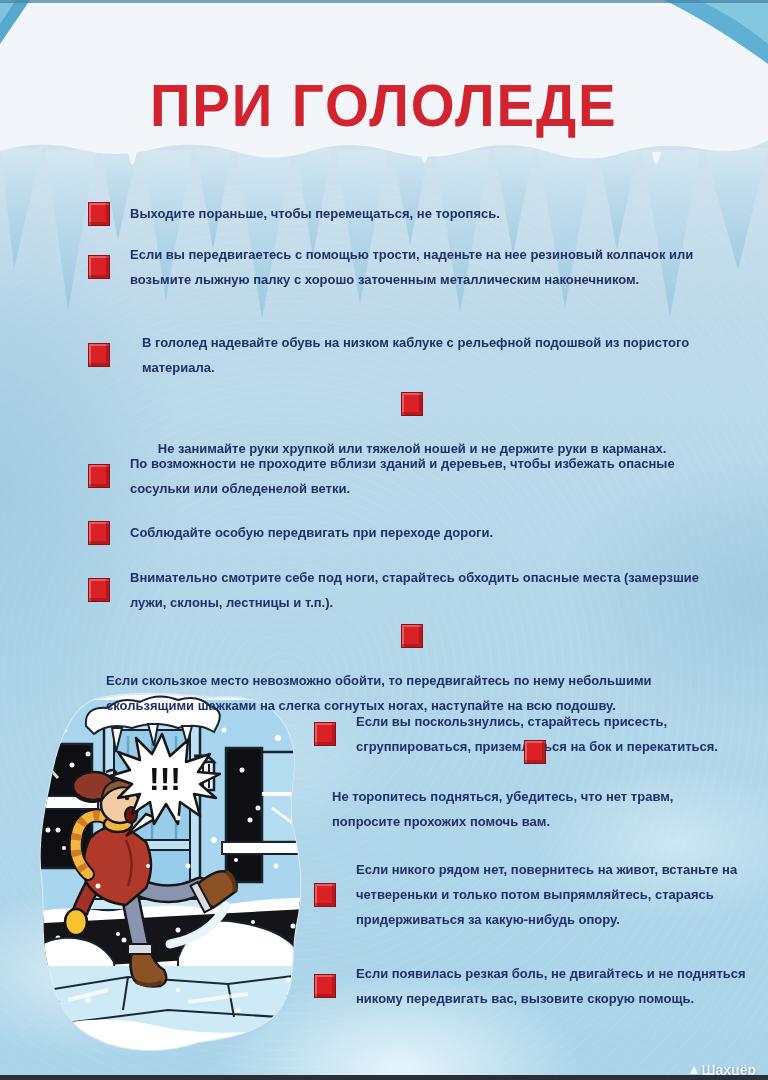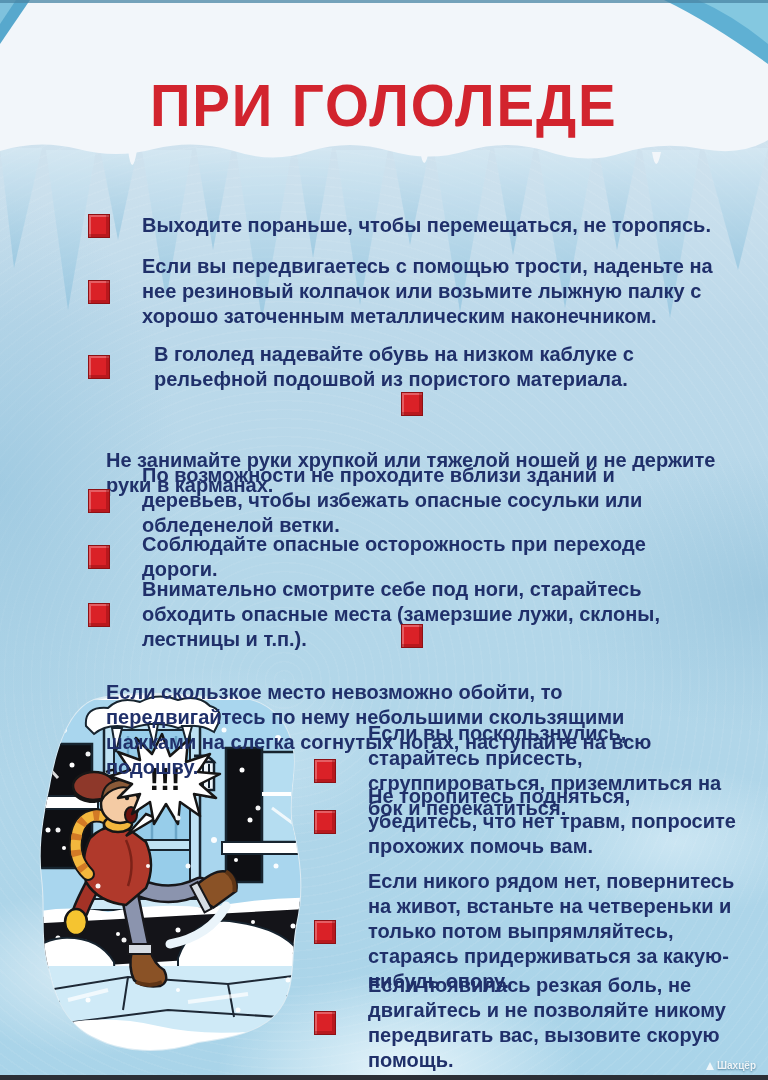--- a/index.html
+++ b/index.html
@@ -26,36 +26,36 @@
 
   .title{position:absolute;left:0;width:768px;text-align:center;margin:0;z-index:2;
          color:var(--title-red,#d2242e);font-weight:bold;line-height:1;}
   .title .tscale{display:inline-block;transform-origin:50% 0;}
   .title1{top:40px;font-size:52px;}
   .title1 .tscale{transform:scaleX(.86);letter-spacing:1px;}
   .title2{top:76px;font-size:60px;}
   .title2 .tscale{transform:scaleX(.94);letter-spacing:2px;}
 
   .tip{position:absolute;display:flex;align-items:center;gap:16px;z-index:2;}
-  .tip p{margin:16px;font-size:20px;line-height:25px;font-weight:bold;color:var(--text-navy,#20306a);}
+  .tip p{margin:4px;font-size:13px;line-height:25px;font-weight:bold;color:var(--text-navy,#20306a);}
   .bullet{flex:0 0 auto;width:20px;height:22px;background:var(--bullet-red,#da2127);
           border:1px solid #8e1014;
           box-shadow:inset -3px -3px 0 rgba(120,8,12,.35), inset 2px 2px 0 rgba(255,255,255,.28);}
   .tips-left .tip{left:88px;width:648px;}
   .tips-left .tip p{max-width:612px;}
   .tip-l1{top:197px;}  .tip-l2{top:238px;}  .tip-l3{top:326px;gap:28px;}  .tip-l4{top:392px;flex-direction:column;}
   .tip-l5{top:447px;}  .tip-l6{top:516px;}  .tip-l7{top:561px;}  .tip-l8{top:624px;flex-direction:column;}
   .tips-right .tip{left:314px;width:442px;}
   .tips-right .tip p{max-width:406px;}
-  .tip-r1{top:705px;}  .tip-r2{top:768px;}  .tip-r3{top:853px;}  .tip-r4{top:957px;}
+  .tip-r1{top:705px;}  .tip-r2{top:740px;flex-direction:column;}  .tip-r3{top:853px;}  .tip-r4{top:957px;}
 
   .illustration{position:absolute;left:28px;top:690px;z-index:1;}
 
-  .watermark{position:absolute;right:12px;bottom:9px;z-index:3;display:flex;align-items:center;gap:3px;
-             color:rgba(255,255,255,.88);font-size:10px;font-weight:bold;
+  .watermark{position:absolute;right:12px;bottom:2px;z-index:3;display:flex;align-items:center;gap:3px;
+             color:rgba(255,255,255,.88);font-size:14px;font-weight:bold;
              text-shadow:0 1px 2px rgba(70,120,150,.9);}
   .wm-logo{width:0;height:0;border-left:4px solid transparent;border-right:4px solid transparent;
            border-bottom:8px solid rgba(255,255,255,.8);}
 </style>
 </head>
 <body>
 
 <div class="poster">
 
   <svg class="bg-band" width="768" height="360" viewBox="0 0 768 360">
@@ -115,21 +115,21 @@
     <div class="tip tip-l4">
         <span class="bullet"></span>
         <p>Не занимайте руки хрупкой или тяжелой ношей и не держите руки в карманах.</p>
       </div>
     <div class="tip tip-l5">
         <span class="bullet"></span>
         <p>По возможности не проходите вблизи зданий и деревьев, чтобы избежать опасные сосульки или обледенелой ветки.</p>
       </div>
     <div class="tip tip-l6">
         <span class="bullet"></span>
-        <p>Соблюдайте опасные осторожность при переходе дороги.</p>
+        <p>Соблюдайте особую передвигать при переходе дороги.</p>
       </div>
     <div class="tip tip-l7">
         <span class="bullet"></span>
         <p>Внимательно смотрите себе под ноги, старайтесь обходить опасные места (замерзшие лужи, склоны, лестницы и т.п.).</p>
       </div>
     <div class="tip tip-l8">
         <span class="bullet"></span>
         <p>Если скользкое место невозможно обойти, то передвигайтесь по нему небольшими скользящими шажками на слегка согнутых ногах, наступайте на всю подошву.</p>
       </div>
   </div>
@@ -142,21 +142,21 @@
     <div class="tip tip-r2">
         <span class="bullet"></span>
         <p>Не торопитесь подняться, убедитесь, что нет травм, попросите прохожих помочь вам.</p>
       </div>
     <div class="tip tip-r3">
         <span class="bullet"></span>
         <p>Если никого рядом нет, повернитесь на живот, встаньте на четвереньки и только потом выпрямляйтесь, стараясь придерживаться за какую-нибудь опору.</p>
       </div>
     <div class="tip tip-r4">
         <span class="bullet"></span>
-        <p>Если появилась резкая боль, не двигайтесь и не позволяйте никому передвигать вас, вызовите скорую помощь.</p>
+        <p>Если появилась резкая боль, не двигайтесь и не подняться никому передвигать вас, вызовите скорую помощь.</p>
       </div>
   </div>
 
   <svg class="illustration" width="292" height="372" viewBox="0 0 292 372">
     <defs>
       <clipPath id="blobclip">
         <path d="M66,10 C100,0 150,4 185,8 C225,3 252,18 262,48 C272,76 258,105 264,135 C272,168 276,200 268,235 C262,268 268,295 252,318 C236,342 200,348 170,352 C135,364 95,362 68,348 C40,336 28,310 22,282 C12,252 18,220 14,188 C10,156 16,124 22,96 C28,62 40,20 66,10 Z"></path>
       </clipPath>
     </defs>
     <path d="M66,10 C100,0 150,4 185,8 C225,3 252,18 262,48 C272,76 258,105 264,135 C272,168 276,200 268,235 C262,268 268,295 252,318 C236,342 200,348 170,352 C135,364 95,362 68,348 C40,336 28,310 22,282 C12,252 18,220 14,188 C10,156 16,124 22,96 C28,62 40,20 66,10 Z" fill="#fbfdfe" stroke="#dcebf3" stroke-width="2"></path>

